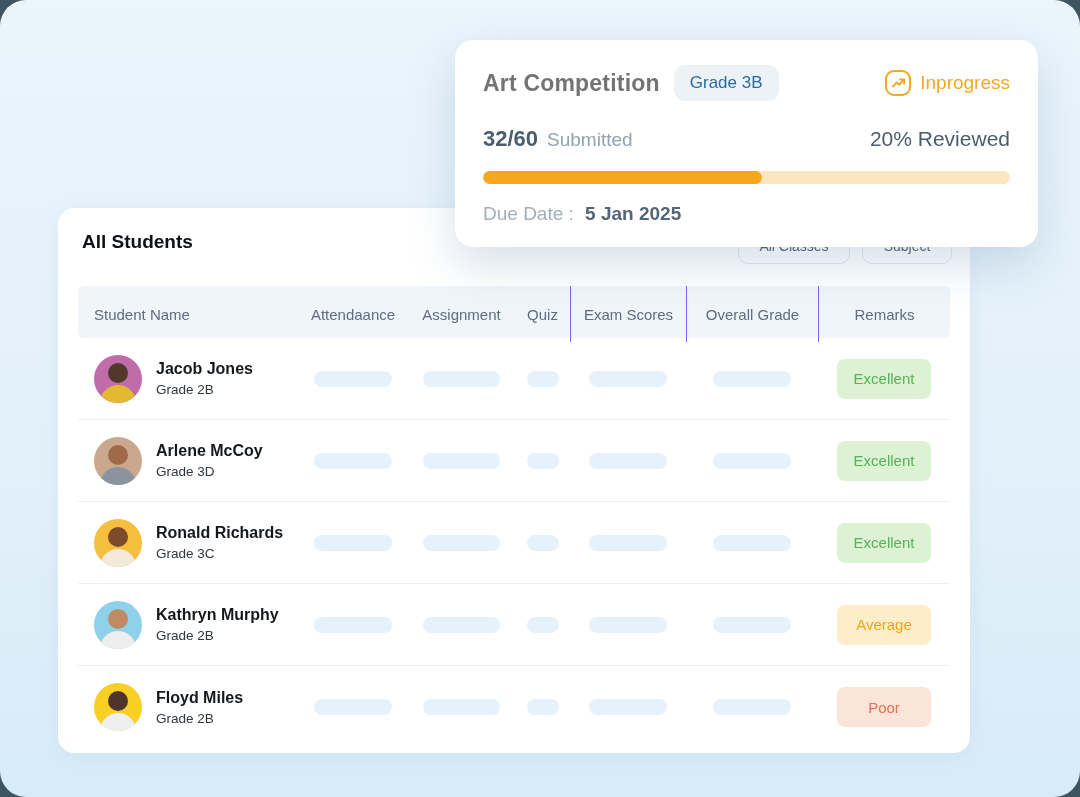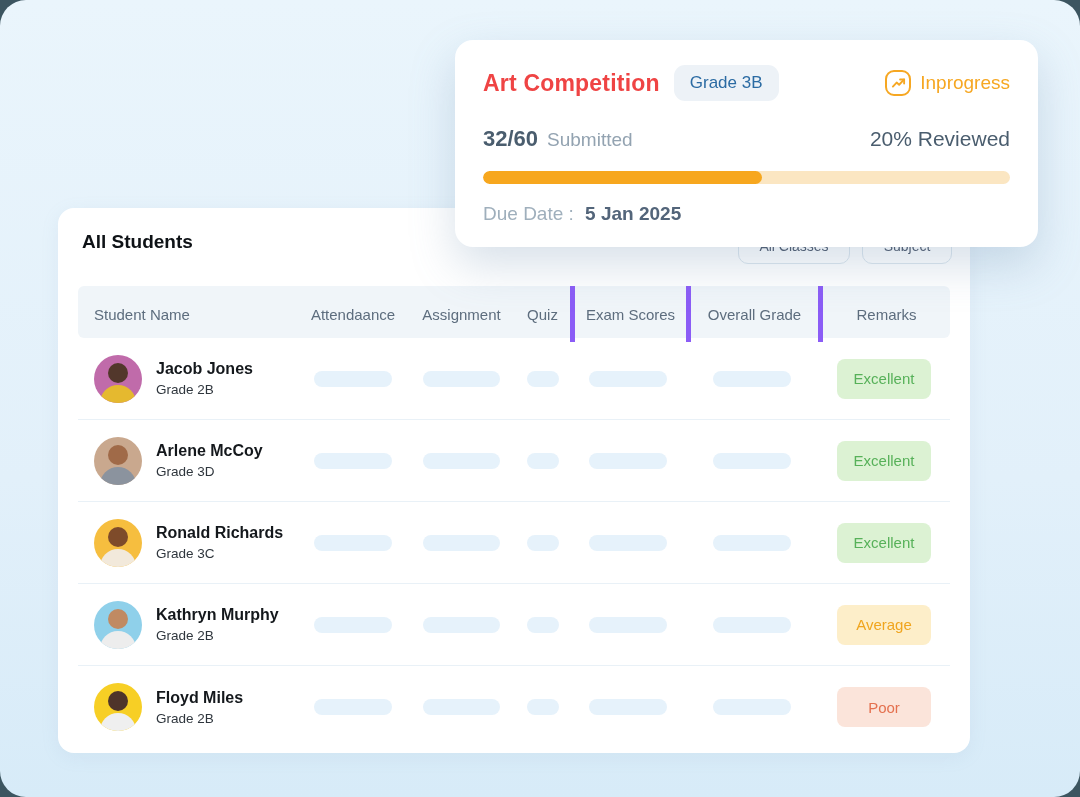--- a/index.html
+++ b/index.html
@@ -11,21 +11,21 @@
   }
 
   
   .card {
     position:absolute; left:455px; top:40px; width:583px; height:207px;
     background:#ffffff; border-radius:18px; z-index:5;
     box-shadow:0 18px 45px rgba(110,145,175,0.28);
     padding:25px 28px 0 28px;
   }
   .card-title-row { display:flex; align-items:center; }
-  .card-title { font-size:23px; font-weight:700; color:#ef4444; letter-spacing:0.2px; }
+  .card-title { font-size:23px; font-weight:700; color:#737373; letter-spacing:0.2px; }
   .grade-badge {
     margin-left:14px; padding:8px 16px; border-radius:11px;
     font-size:17px; font-weight:500;
   }
   .status { margin-left:auto; display:flex; align-items:center; gap:9px; }
   .status-icon {
     width:26px; height:26px; border:2.4px solid currentColor; border-radius:9px;
     display:flex; align-items:center; justify-content:center;
   }
   .status-label { font-size:19px; font-weight:500; }
@@ -53,21 +53,21 @@
     font-size:14px; color:#4A5568; cursor:pointer;
   }
   .filter-classes { width:112px; }
   .filter-subject { width:90px; }
 
   .table { position:absolute; top:78px; left:20px; width:872px; }
   .grid { display:grid; grid-template-columns:220px 110px 107px 55px 116px 132px 132px; align-items:center; }
   .thead { background:#F0F5F9; border-radius:6px; height:52px; }
   .th { font-size:15px; color:#5D6D7E; text-align:center; height:56px; display:flex; align-items:center; justify-content:center; }
   .th-first { justify-content:flex-start; padding-left:16px; }
-  .th-divided { border-left:5px solid #8b5cf6; }
+  .th-divided { border-left:1px solid #8b5cf6; }
 
   .trow { height:82px; border-bottom:1px solid #E9F1F7; }
   .trow:last-child { border-bottom:none; }
   .student-cell { display:flex; align-items:center; gap:14px; padding-left:16px; }
   .avatar { width:48px; height:48px; border-radius:50%; position:relative; overflow:hidden; flex:0 0 48px; }
   .avatar-head { position:absolute; width:20px; height:20px; border-radius:50%; left:14px; top:8px; }
   .avatar-body { position:absolute; width:36px; height:24px; border-radius:18px 18px 0 0; left:6px; bottom:-6px; }
   .student-meta { display:flex; flex-direction:column; gap:4px; }
   .student-name { font-size:16px; font-weight:700; color:#14181c; }
   .student-grade { font-size:13.5px; color:#2f363d; }

